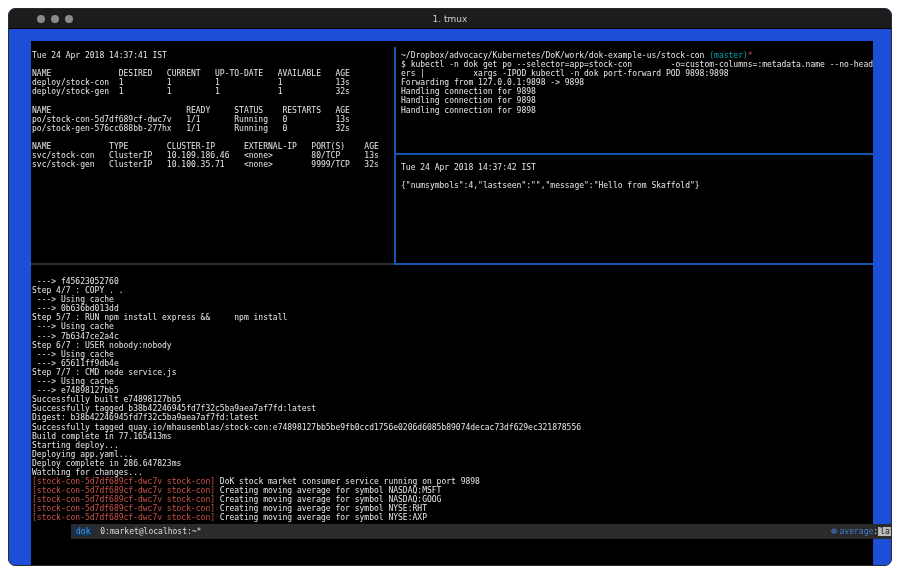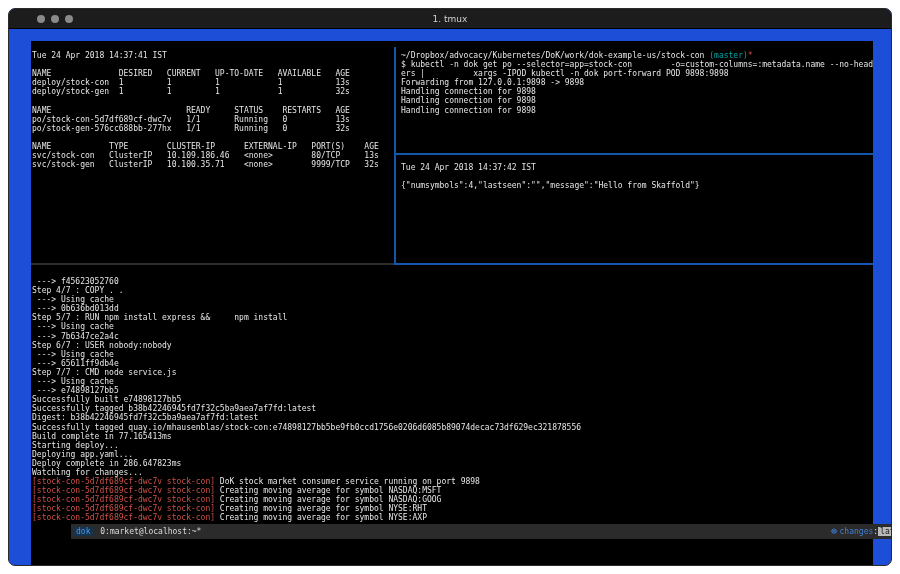--- a/index.html
+++ b/index.html
@@ -83,21 +83,21 @@
       <div class="border-h-grey"></div>
       <div class="border-h-blue2"></div>
 
       <div class="statusbar">
         <div class="sb-left">
           <span class="sb-session">dok</span>
           <span class="sb-window"> 0:market@localhost:~*</span>
         </div>
         <div class="sb-right">
           <span class="sb-k8s-icon">☸</span>
-          <span class="sb-context">changes</span>
+          <span class="sb-context">average</span>
           <span class="sb-sep">:</span>
           <span class="sb-namespace">latest</span>
         </div>
       </div>
 
     </div>
   </div>
 </div>
 
 </body></html>

